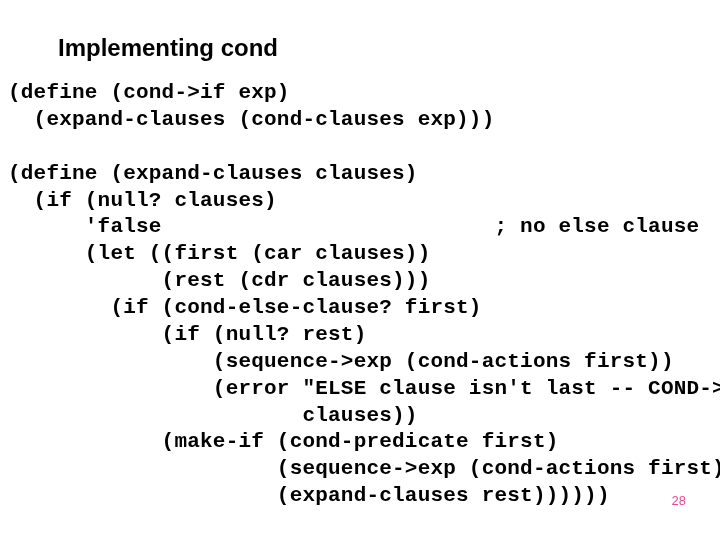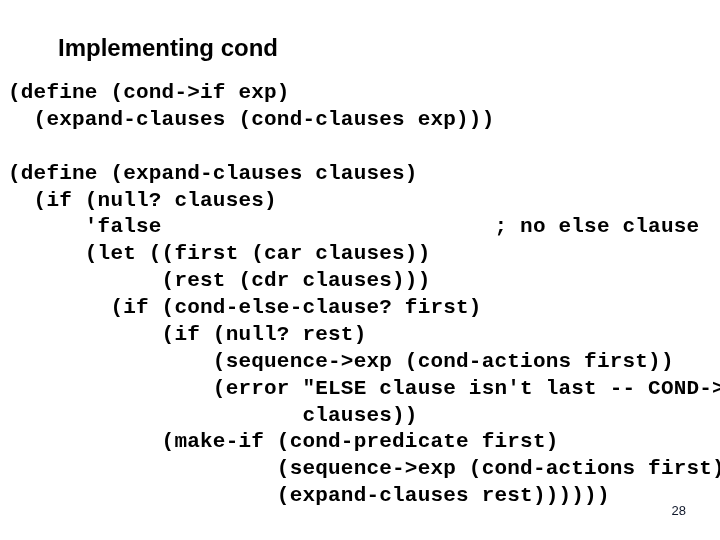--- a/index.html
+++ b/index.html
@@ -27,24 +27,24 @@
       font-size: 21px;
       font-weight: bold;
       color: #000;
       white-space: pre;
       padding: 18px 0 0 8px;
       line-height: 1.28;
       letter-spacing: 0.2px;
     }
     .page-number {
       position: absolute;
-      bottom: 22px;
+      bottom: 32px;
       right: 34px;
       font-size: 13px;
-      color: #0f172a;
+      color: #ec4899;
     }
   </style>
 </head>
 <body>
 
 <div class="title">Implementing cond</div>
 
 <div class="code-block">(define (cond-&gt;if exp)
   (expand-clauses (cond-clauses exp)))
 

